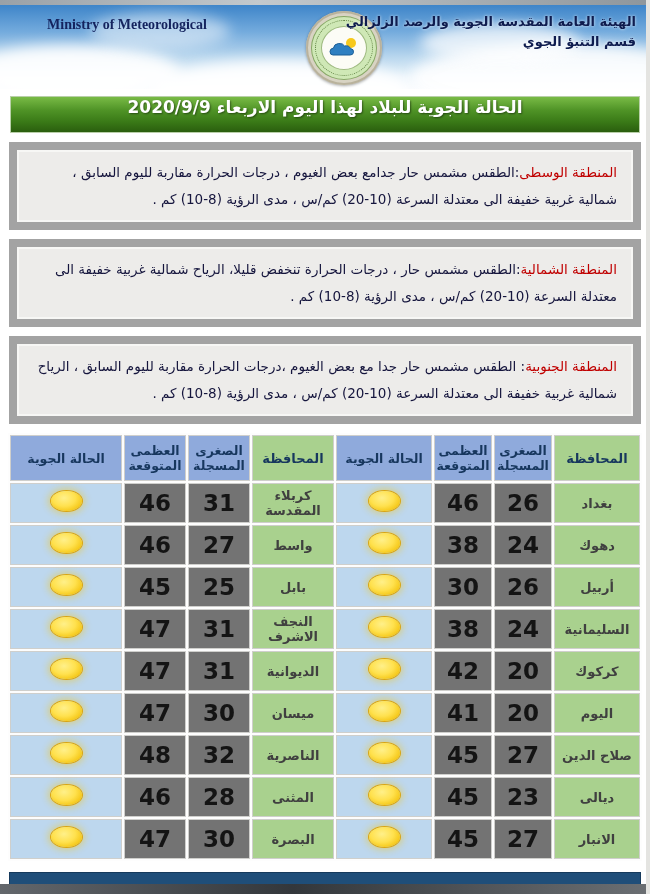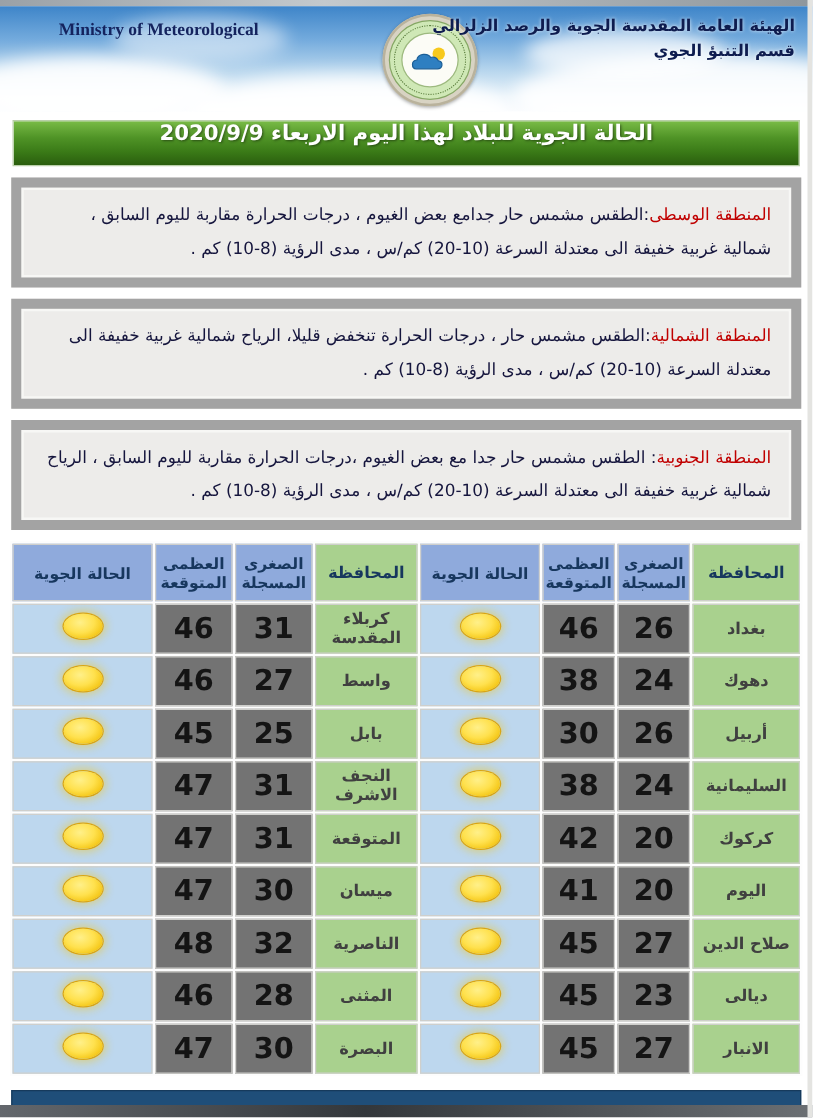--- a/index.html
+++ b/index.html
@@ -210,21 +210,21 @@
         <td class="gov">النجف الاشرف</td>
         <td class="cond"><span class="sun" title="sunny"></span></td>
         <td class="num">38</td>
         <td class="num">24</td>
         <td class="gov">السليمانية</td>
       </tr>
       <tr>
         <td class="cond"><span class="sun" title="sunny"></span></td>
         <td class="num">47</td>
         <td class="num">31</td>
-        <td class="gov">المتوقعة</td>
+        <td class="gov">الديوانية</td>
         <td class="cond"><span class="sun" title="sunny"></span></td>
         <td class="num">42</td>
         <td class="num">20</td>
         <td class="gov">كركوك</td>
       </tr>
       <tr>
         <td class="cond"><span class="sun" title="sunny"></span></td>
         <td class="num">47</td>
         <td class="num">30</td>
         <td class="gov">ميسان</td>

